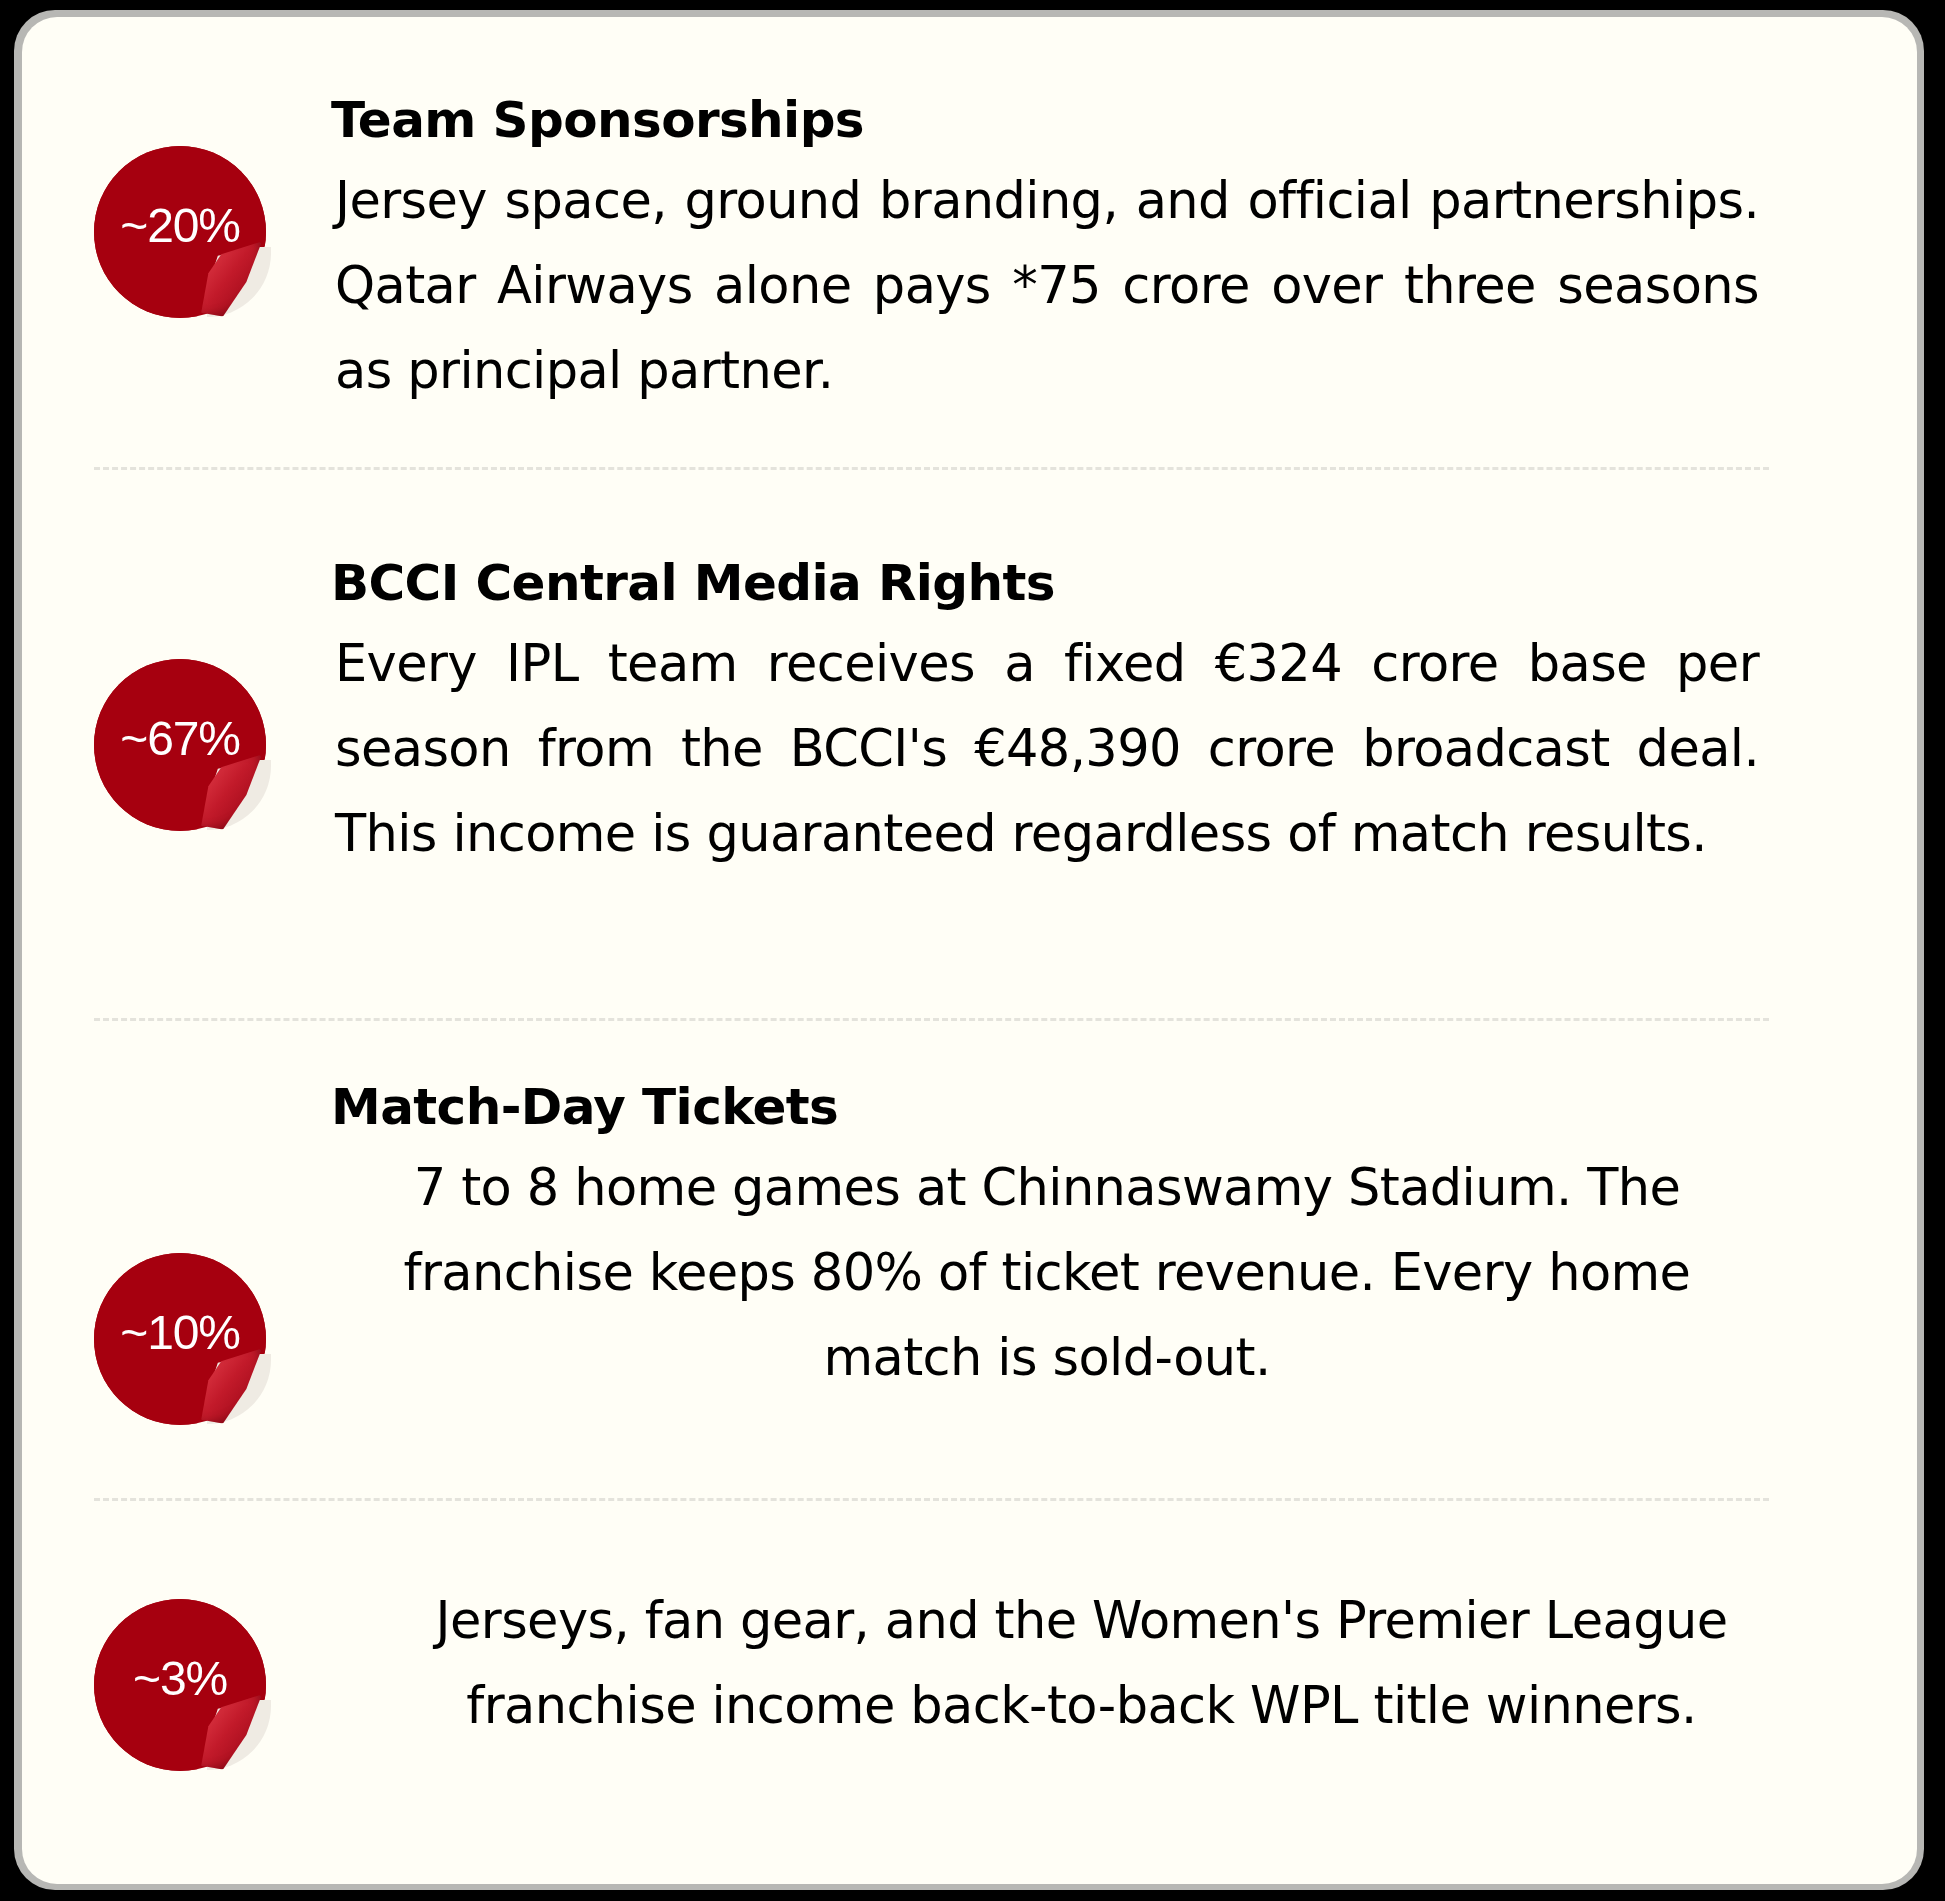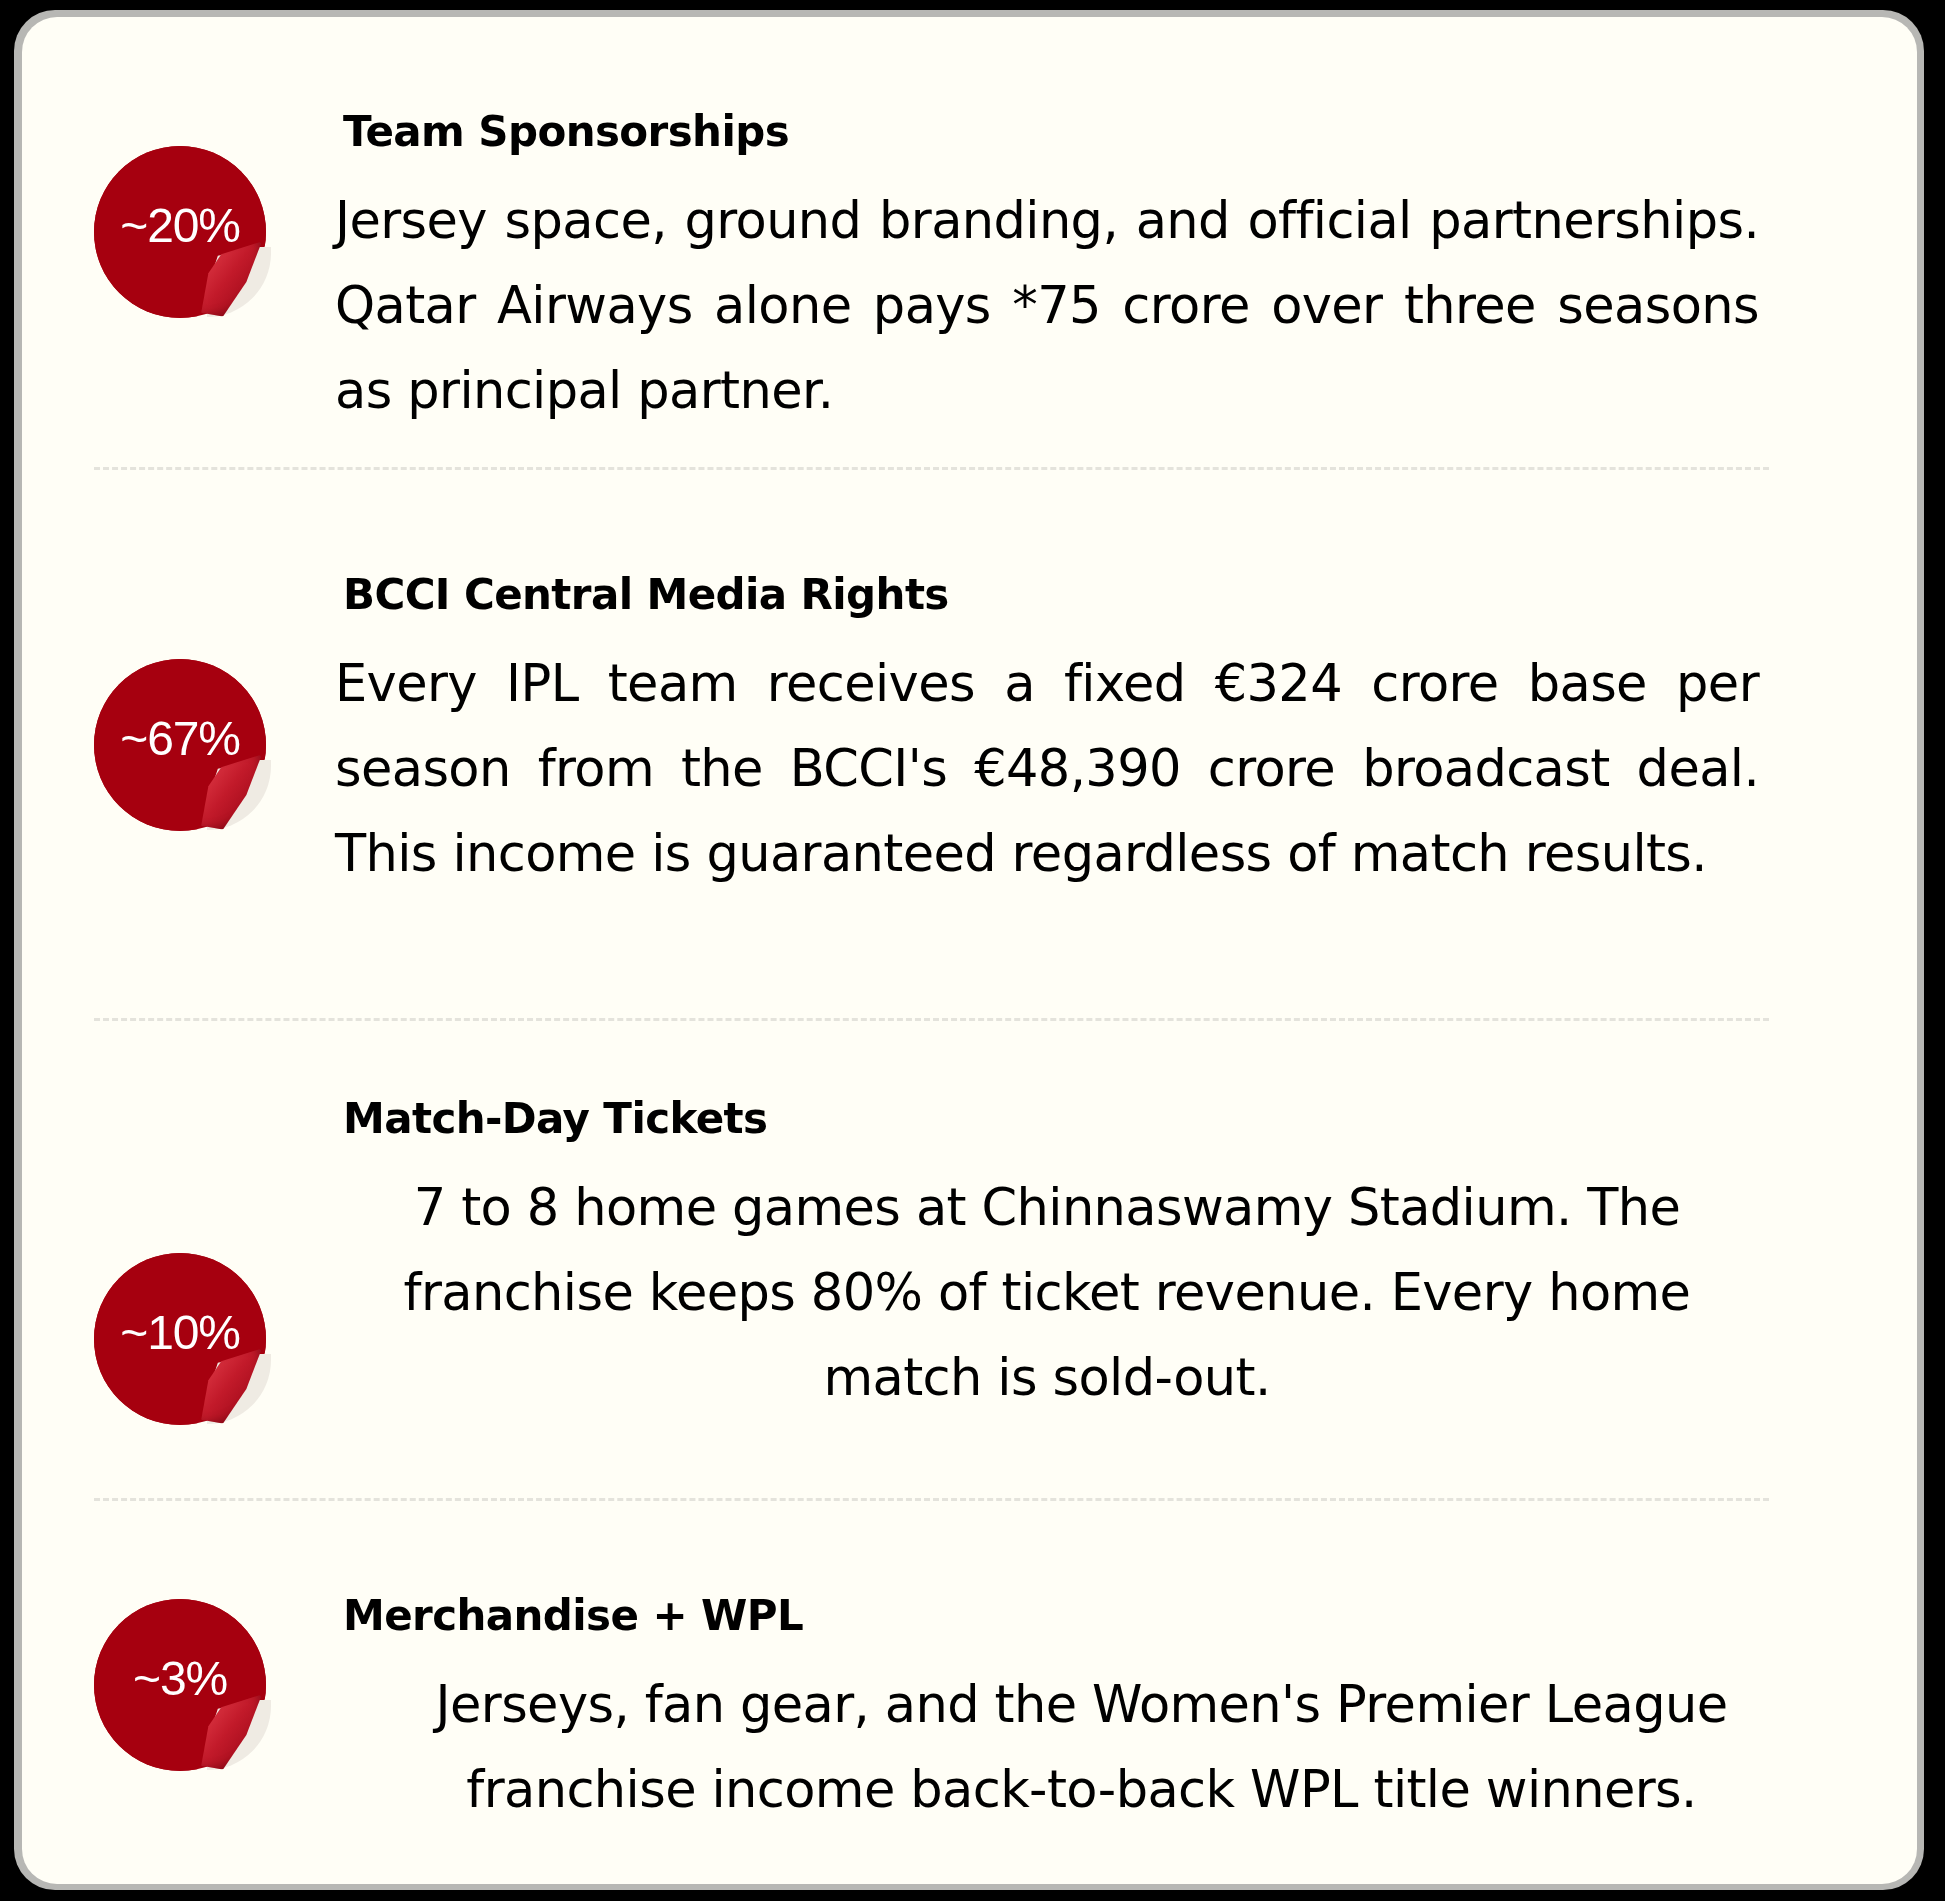--- a/index.html
+++ b/index.html
@@ -76,24 +76,24 @@
     box-sizing: border-box;
   }
   .text-col {
     position: absolute;
     left: 305px;
     width: 1440px;
   }
   .heading {
     font-family: "DejaVu Sans", sans-serif;
     font-weight: 700;
-    font-size: 42px;
+    font-size: 50px;
     line-height: 60px;
     color: #000000;
-    margin: 16px;
+    margin: 4px;
     letter-spacing: -0.6px;
   }
   .body {
     font-family: "DejaVu Sans", sans-serif;
     font-weight: 400;
     font-size: 51px;
     line-height: 85px;
     color: #000000;
     margin: 8px;
     letter-spacing: -0.6px;
@@ -161,19 +161,18 @@
   <div class="divider" style="top:1481px;"></div>
 
   <div class="section">
     <div class="badge" style="top:1582px;">
       <div class="badge-shadow"></div>
       <div class="badge-disc"></div>
       <div class="badge-curl"></div>
       <div class="badge-text">~3%</div>
     </div>
     <div class="text-col wide" style="top:1553px;">
-      <h2 class="heading">Merchandise + WPL</h2>
       <p class="body left">Jerseys, fan gear, and the Women's Premier League franchise income back-to-back WPL title winners.</p>
     </div>
   </div>
 
 </div>
 
 
 </body></html>

